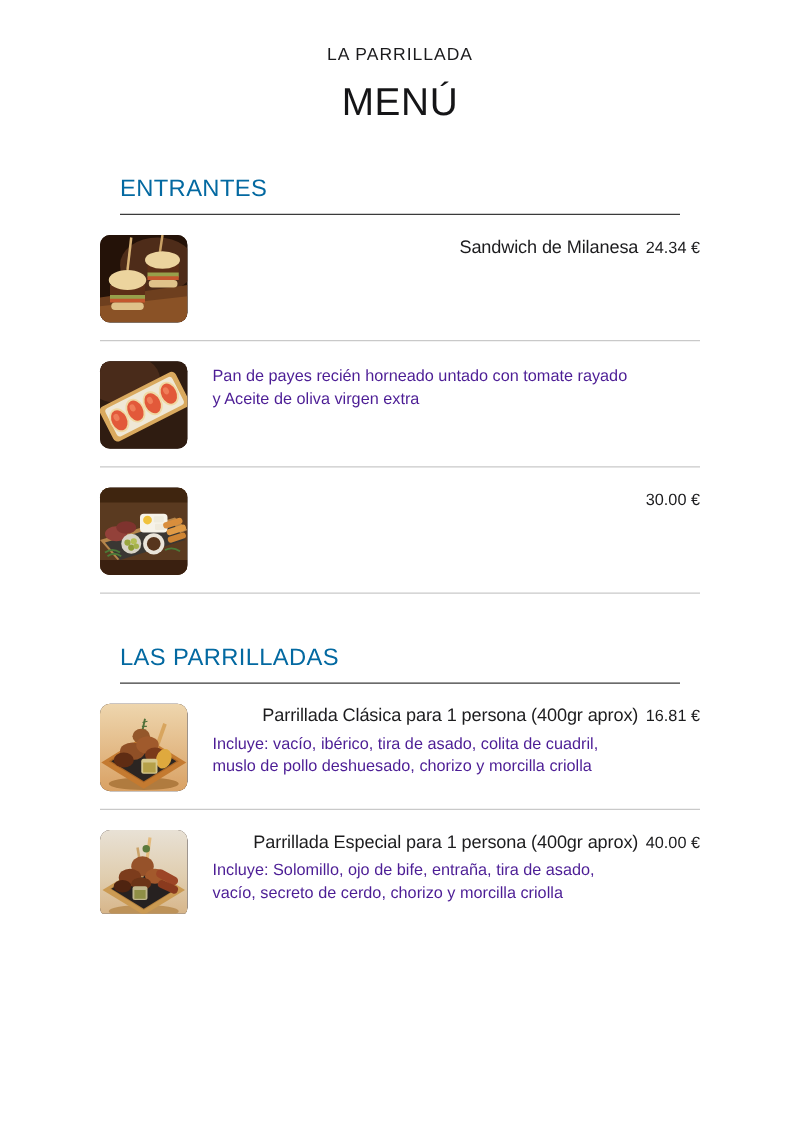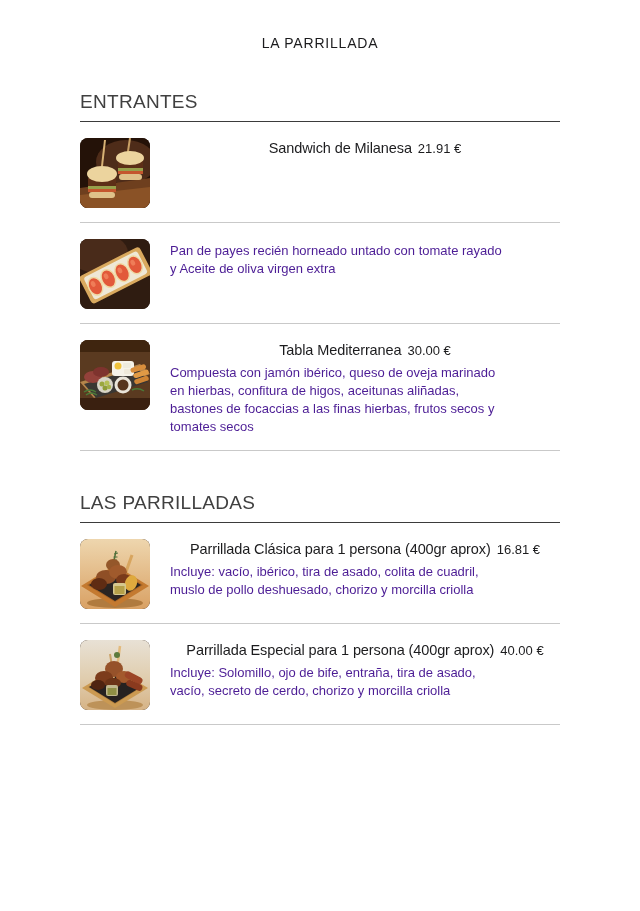--- a/index.html
+++ b/index.html
@@ -26,47 +26,47 @@
     text-align:center;
     font-size:31px;
     line-height:36px;
     font-weight:500;
     letter-spacing:0.5px;
     margin-top:14px;
     color:#151517;
   }
   .content { margin:0 80px; }
   .section-heading {
-    margin:40px 0 0;
+    margin:40px 16px 0;
     font-size:19px;
     line-height:23px;
     font-weight:500;
     letter-spacing:0.3px;
-    color:#404040;
+    color:#0369a1;
     padding-bottom:8px;
     border-bottom:1.5px solid #3b3b3b;
   }
   .item {
     display:flex;
     gap:20px;
     padding:16px 0 14px;
     border-bottom:1px solid #c9c9c9;
   }
   .thumb {
     width:70px; height:70px;
     border-radius:8px;
     overflow:hidden;
     flex:none;
     background:#2a1a10;
   }
   .thumb svg { display:block; width:70px; height:70px; }
   .item-body { flex:1; min-width:0; }
   .item-head {
     display:flex;
-    justify-content:center;
+    justify-content:flex-end;
     align-items:baseline;
     gap:6px;
   }
   .item-name {
     font-size:14.5px;
     line-height:20px;
     letter-spacing:-0.1px;
     color:#1c1c1e;
   }
   .item-price {
@@ -84,20 +84,21 @@
     white-space:pre-line;
   }
   .item-desc:empty { display:none; }
 </style>
 </head>
 <body>
 
 <div class="page">
 
   <div class="brand">LA PARRILLADA</div>
+  <div class="menu-title">MENÚ</div>
 
   <div class="content">
 
     <h2 class="section-heading">ENTRANTES</h2>
 
     <div class="item">
       <div class="thumb">
         <svg viewBox="0 0 70 70" xmlns="http://www.w3.org/2000/svg">
           <rect width="70" height="70" fill="#241208"></rect>
           <ellipse cx="46" cy="24" rx="30" ry="22" fill="#4e2c19"></ellipse>
@@ -113,21 +114,21 @@
           <rect x="8" y="40" width="28" height="9" fill="#5d2f17"></rect>
           <rect x="8" y="48" width="28" height="4" fill="#97a04b"></rect>
           <rect x="8" y="51" width="28" height="3" fill="#c4572e"></rect>
           <rect x="9" y="54" width="26" height="6" rx="3" fill="#dfc28a"></rect>
           <ellipse cx="22" cy="36" rx="15" ry="8" fill="#ecd49e"></ellipse>
         </svg>
       </div>
       <div class="item-body">
         <div class="item-head">
           <div class="item-name">Sandwich de Milanesa</div>
-          <div class="item-price">21.91 €</div>
+          <div class="item-price">24.34 €</div>
         </div>
 
       </div>
     </div>
 
     <div class="item">
       <div class="thumb">
         <svg viewBox="0 0 70 70" xmlns="http://www.w3.org/2000/svg">
           <rect width="70" height="70" fill="#2f1c11"></rect>
           <ellipse cx="18" cy="14" rx="30" ry="20" fill="#492b1a"></ellipse>
@@ -188,27 +189,22 @@
             <rect x="52" y="26" width="16" height="5" rx="2.5" fill="#d98e3c"></rect>
             <rect x="53" y="32" width="16" height="5" rx="2.5" fill="#e09a45"></rect>
             <rect x="52" y="38" width="15" height="5" rx="2.5" fill="#cf8534"></rect>
           </g>
           <path d="M4 52 Q10 48 16 52 M6 55 Q11 51 17 55" stroke="#4c7a38" stroke-width="1.5" fill="none"></path>
           <path d="M52 50 Q58 47 64 51" stroke="#4c7a38" stroke-width="1.5" fill="none"></path>
         </svg>
       </div>
       <div class="item-body">
         <div class="item-head">
-          <div class="item-name">Tabla Mediterranea</div>
           <div class="item-price">30.00 €</div>
         </div>
-        <div class="item-desc">Compuesta con jamón ibérico, queso de oveja marinado
-en hierbas, confitura de higos, aceitunas aliñadas,
-bastones de focaccias a las finas hierbas, frutos secos y
-tomates secos</div>
       </div>
     </div>
 
     <h2 class="section-heading">LAS PARRILLADAS</h2>
 
     <div class="item">
       <div class="thumb">
         <svg viewBox="0 0 70 70" xmlns="http://www.w3.org/2000/svg">
           <defs>
             <linearGradient id="pcbg" x1="0" y1="0" x2="0" y2="1">

